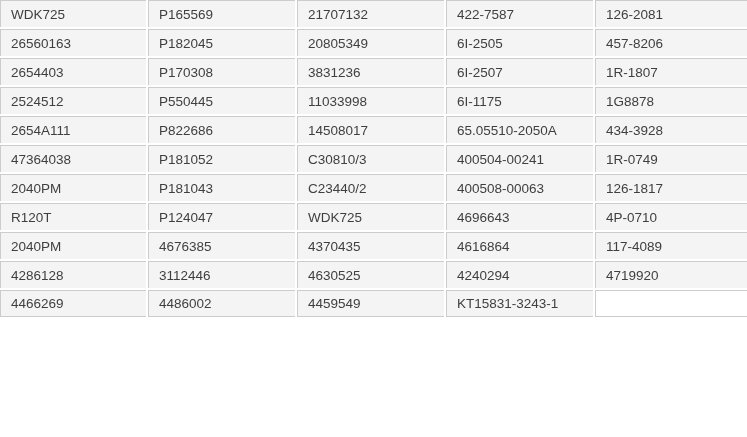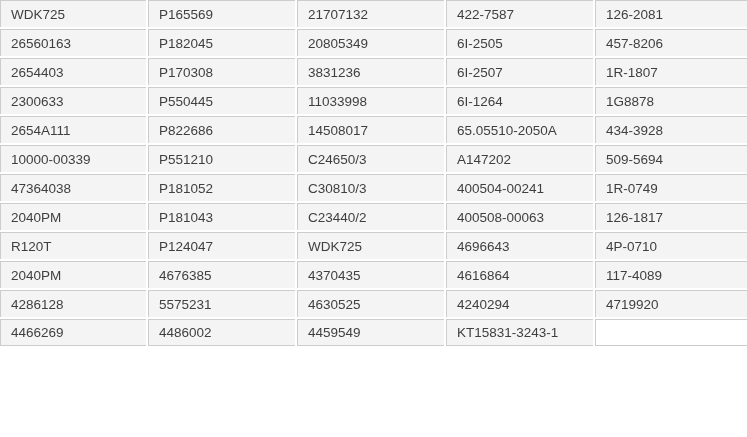--- a/index.html
+++ b/index.html
@@ -77,39 +77,32 @@
           <td>457-8206</td>
         </tr>
         <tr>
           <td>2654403</td>
           <td>P170308</td>
           <td>3831236</td>
           <td>6I-2507</td>
           <td>1R-1807</td>
         </tr>
         <tr>
-          <td>2300633</td>
+          <td>2524512</td>
           <td>P550445</td>
           <td>11033998</td>
-          <td>6I-1264</td>
+          <td>6I-1175</td>
           <td>1G8878</td>
         </tr>
         <tr>
           <td>2654A111</td>
           <td>P822686</td>
           <td>14508017</td>
           <td>65.05510-2050A</td>
           <td>434-3928</td>
-        </tr>
-        <tr>
-          <td>10000-00339</td>
-          <td>P551210</td>
-          <td>C24650/3</td>
-          <td>A147202</td>
-          <td>509-5694</td>
         </tr>
         <tr>
           <td>47364038</td>
           <td>P181052</td>
           <td>C30810/3</td>
           <td>400504-00241</td>
           <td>1R-0749</td>
         </tr>
         <tr>
           <td>2040PM</td>
@@ -127,21 +120,21 @@
         </tr>
         <tr>
           <td>2040PM</td>
           <td>4676385</td>
           <td>4370435</td>
           <td>4616864</td>
           <td>117-4089</td>
         </tr>
         <tr>
           <td>4286128</td>
-          <td>5575231</td>
+          <td>3112446</td>
           <td>4630525</td>
           <td>4240294</td>
           <td>4719920</td>
         </tr>
         <tr>
           <td>4466269</td>
           <td>4486002</td>
           <td>4459549</td>
           <td>KT15831-3243-1</td>
           <td class="empty-cell"></td>

